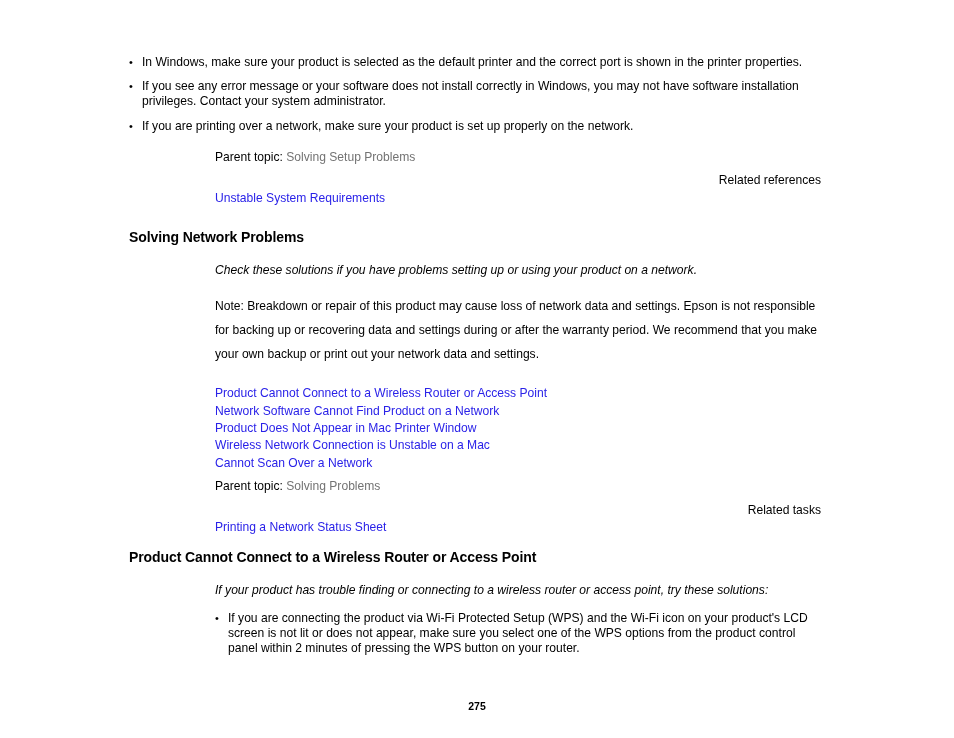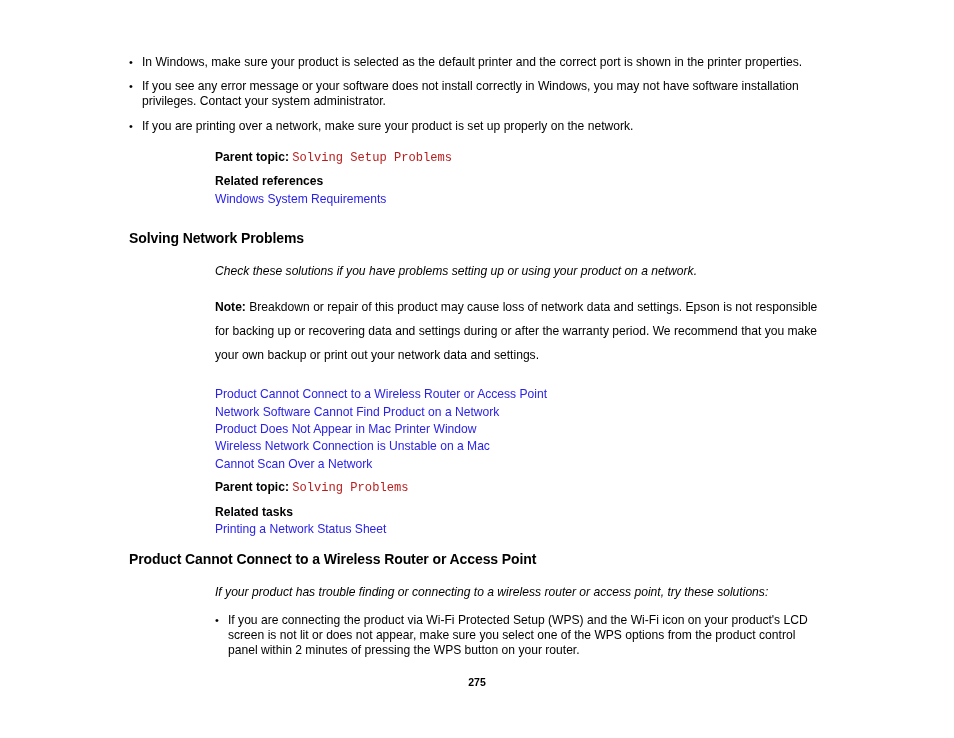--- a/index.html
+++ b/index.html
@@ -56,33 +56,33 @@
     line-height: 15.2px;
     margin: 0;
     font-style: italic;
   }
   .note {
     font-size: 12.1px;
     line-height: 24px;
     margin: 0;
   }
   .note b, .label-bold {
-    font-weight: bold;
+    font-weight: normal;
+    text-align: right;
   }
   .link {
     color: #2a22e8;
     text-decoration: none;
     font-size: 12.1px;
     line-height: 17.4px;
     display: block;
   }
   .link-inline {
-    color: #b91c1c;
+    color: #737373;
     text-decoration: none;
-    font-family: Liberation Mono, monospace;
   }
   .meta-line {
     font-size: 12.1px;
     line-height: 17.4px;
     margin: 0;
   }
   .section-head {
     font-size: 14px;
     font-weight: bold;
     line-height: 19px;
@@ -90,21 +90,21 @@
     letter-spacing: -0.1px;
   }
   .links-group {
     margin: 0;
     padding: 0;
   }
   .page-number {
     position: absolute;
     left: 0;
     right: 0;
-    top: 676px;
+    top: 700px;
     text-align: center;
     font-size: 10.5px;
     font-weight: bold;
     color: #000;
   }
   
   .sp-1 { height: 6px; }
   .sp-2 { height: 12px; }
   .sp-3 { height: 16px; }
   .sp-4 { height: 19px; }
@@ -122,21 +122,21 @@
       <li class="bullet-item">If you are printing over a network, make sure your product is set up properly on the network.</li>
     </ul>
 
     <div class="sp-1"></div>
 
     <div class="indent">
       <p class="meta-line"><span class="label-bold">Parent topic:</span> <a href="#" class="link-inline">Solving Setup Problems</a></p>
       <div class="sp-1"></div>
       <p class="meta-line label-bold">Related references</p>
       <div class="links-group">
-        <a href="#" class="link">Windows System Requirements</a>
+        <a href="#" class="link">Unstable System Requirements</a>
       </div>
     </div>
 
     <div class="sp-5"></div>
 
     <h1 class="section-head">Solving Network Problems</h1>
 
     <div class="sp-3"></div>
 
     <div class="indent">

